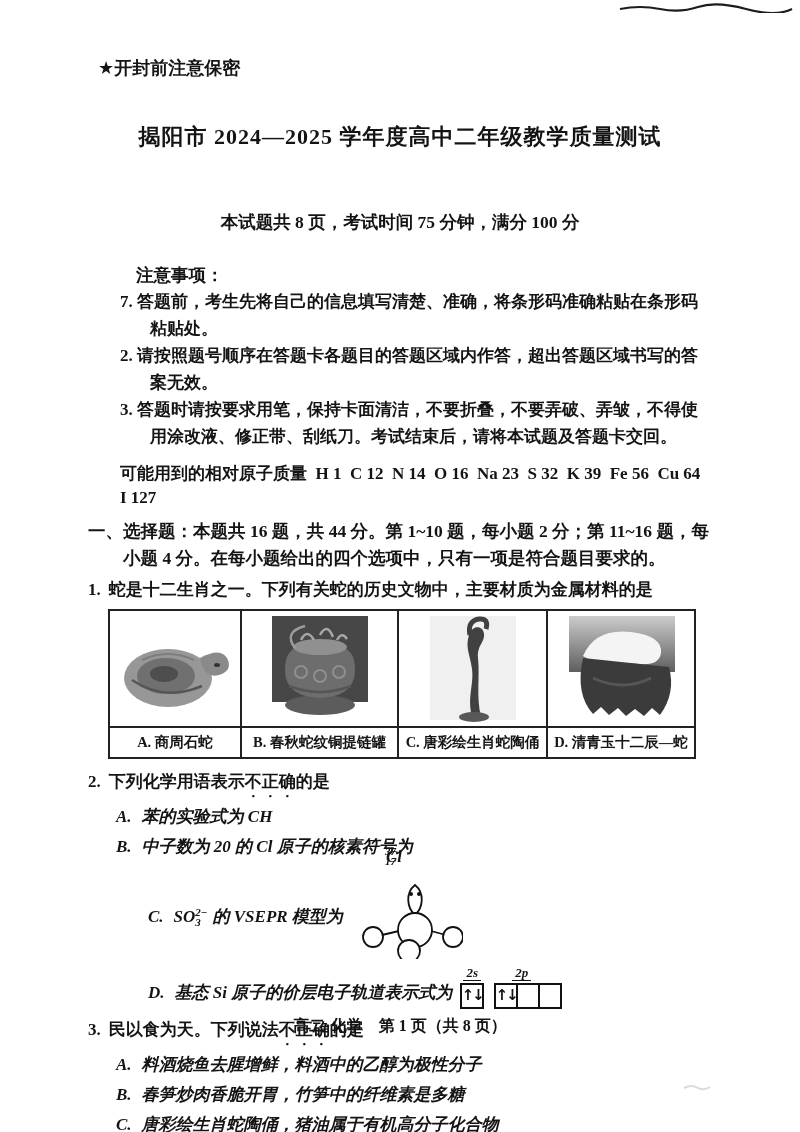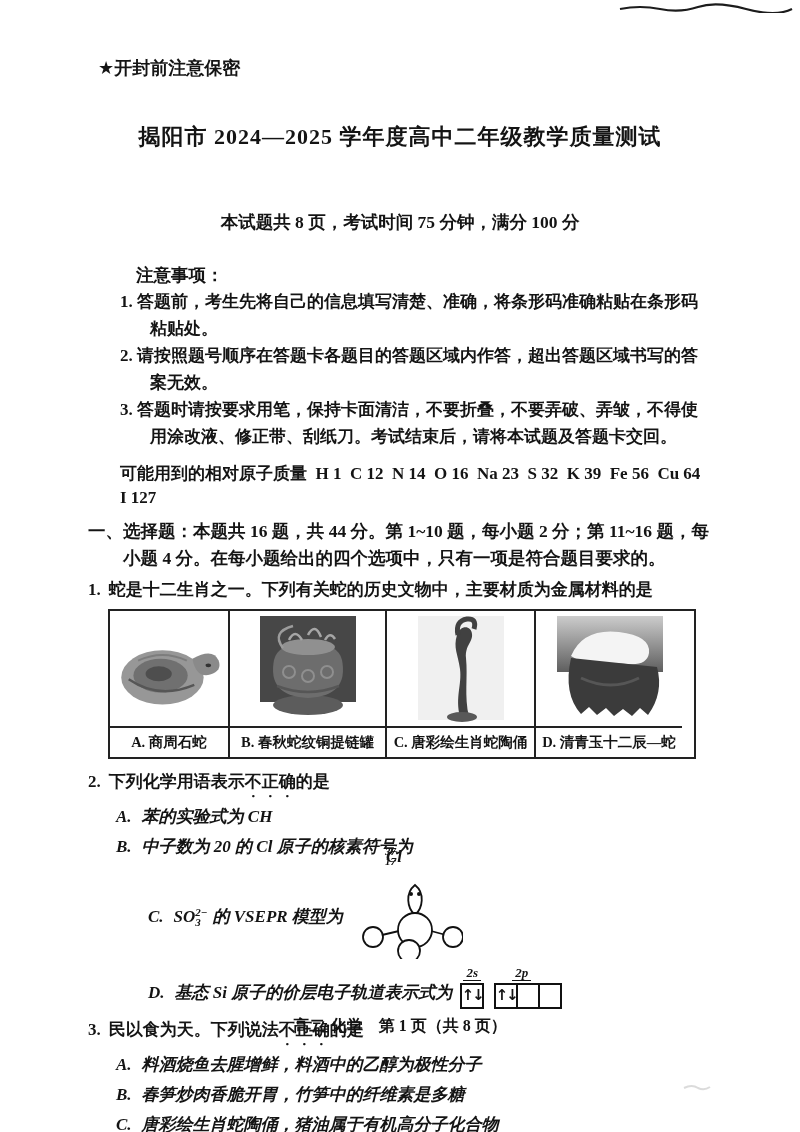--- a/index.html
+++ b/index.html
@@ -32,21 +32,21 @@
             font-weight:600;line-height:26px;}
   .qnum{padding-right:8px;}
   .emph{-webkit-text-emphasis:filled dot;-webkit-text-emphasis-position:under;
         text-emphasis:filled dot;text-emphasis-position:under right;}
 
   
   .art-table{display:flex;margin:6px 0 0 20px;border:2px solid #222;width:588px;
              box-sizing:border-box;background:#fff;}
   .art-col{display:flex;flex-direction:column;box-sizing:border-box;}
   .art-col + .art-col{border-left:2px solid #222;}
-  .c1{width:118px;} .c2{width:157px;} .c3{width:149px;} .c4{width:148px;}
+  .c1{width:130px;} .c2{width:157px;} .c3{width:149px;} .c4{width:148px;}
   .art-img{height:115px;display:flex;align-items:center;justify-content:center;overflow:hidden;}
   .art-cap{border-top:2px solid #222;height:29px;line-height:29px;text-align:center;
            font-size:14.5px;font-weight:700;white-space:nowrap;overflow:hidden;}
 
   .opts{margin-left:28px;font-style:italic;}
   .opt{padding-left:32px;text-indent:-32px;font-size:17px;font-weight:600;
        line-height:29px;margin-top:1px;}
   .opt .olabel{padding-right:10px;}
 
   
@@ -93,21 +93,21 @@
   </svg>
 
   <div class="secrecy">★开封前注意保密</div>
 
   <div class="title">揭阳市 2024—2025 学年度高中二年级教学质量测试</div>
   <div class="examinfo">本试题共 8 页，考试时间 75 分钟，满分 100 分</div>
 
   <div class="flow">
 
     <div class="notes-heading">注意事项：</div>
-    <div class="note">1. 答题前，考生先将自己的信息填写清楚、准确，将条形码准确粘贴在条形码粘贴处。</div>
+    <div class="note">7. 答题前，考生先将自己的信息填写清楚、准确，将条形码准确粘贴在条形码粘贴处。</div>
     <div class="note">2. 请按照题号顺序在答题卡各题目的答题区域内作答，超出答题区域书写的答案无效。</div>
     <div class="note">3. 答题时请按要求用笔，保持卡面清洁，不要折叠，不要弄破、弄皱，不得使用涂改液、修正带、刮纸刀。考试结束后，请将本试题及答题卡交回。</div>
 
     <div class="masses">可能用到的相对原子质量  H 1  C 12  N 14  O 16  Na 23  S 32  K 39  Fe 56  Cu 64  I 127</div>
 
     <div class="section-head">一、选择题：本题共 16 题，共 44 分。第 1~10 题，每小题 2 分；第 11~16 题，每小题 4 分。在每小题给出的四个选项中，只有一项是符合题目要求的。</div>
 
     <div class="question"><span class="qnum">1.</span><span>蛇是十二生肖之一。下列有关蛇的历史文物中，主要材质为金属材料的是</span></div>
 
     <div class="art-table">

